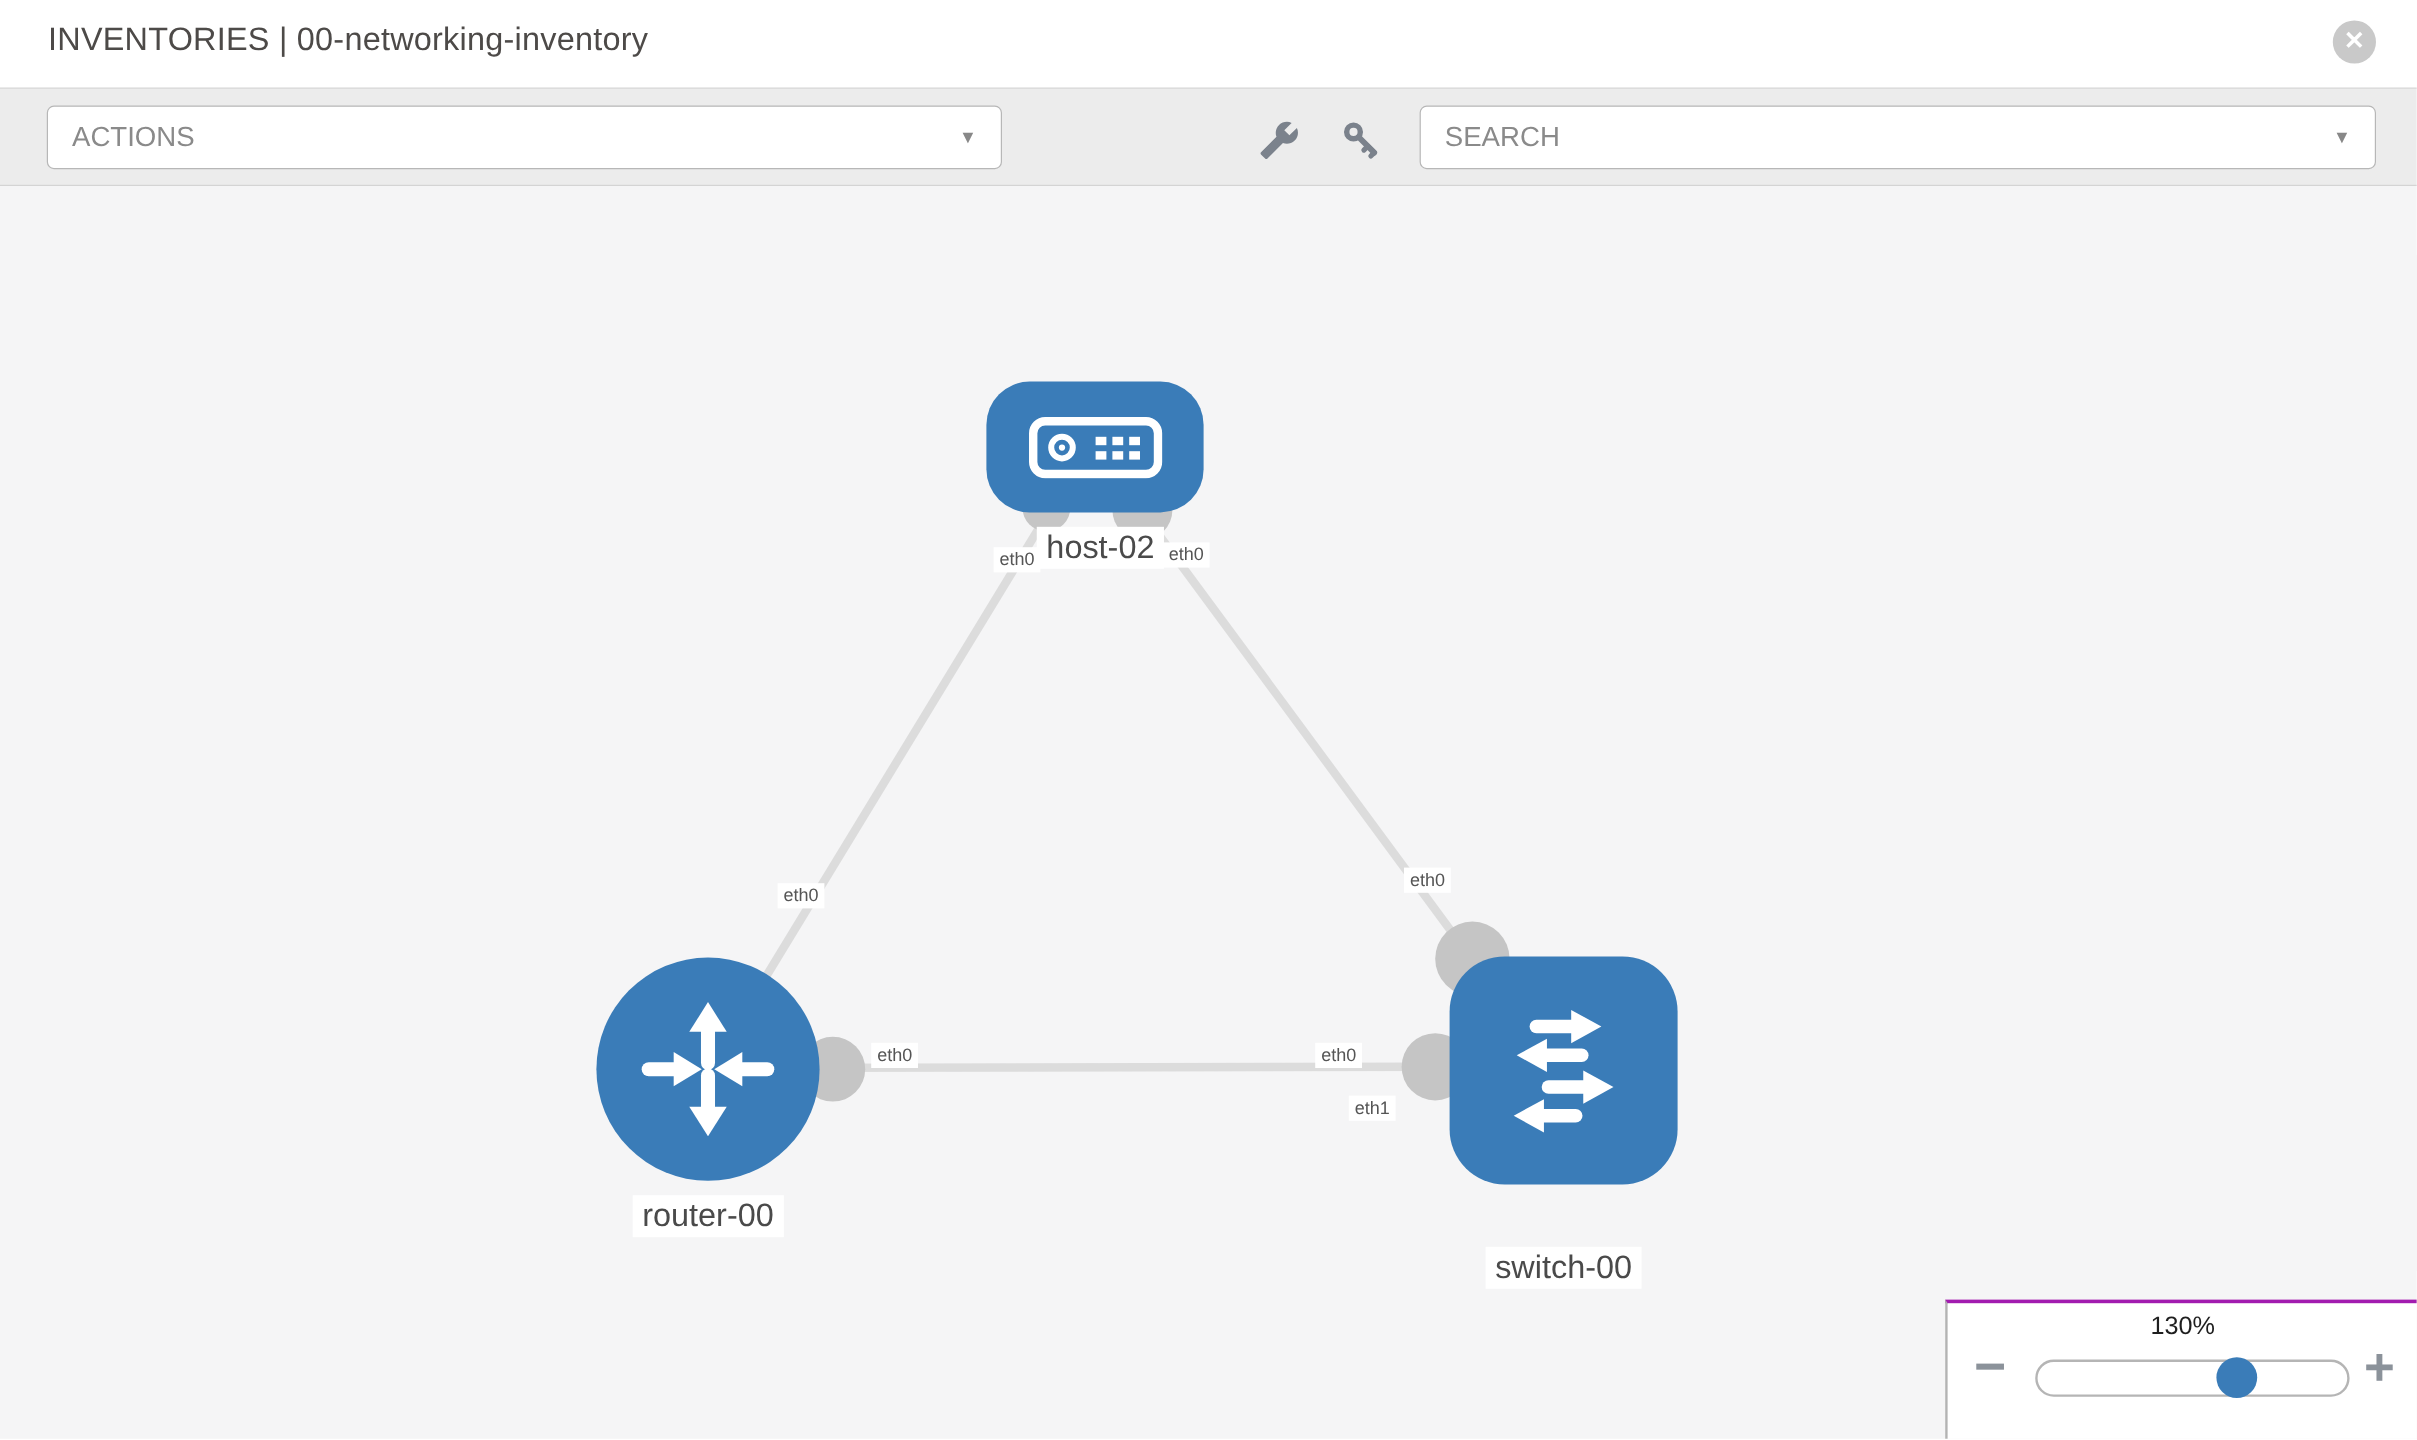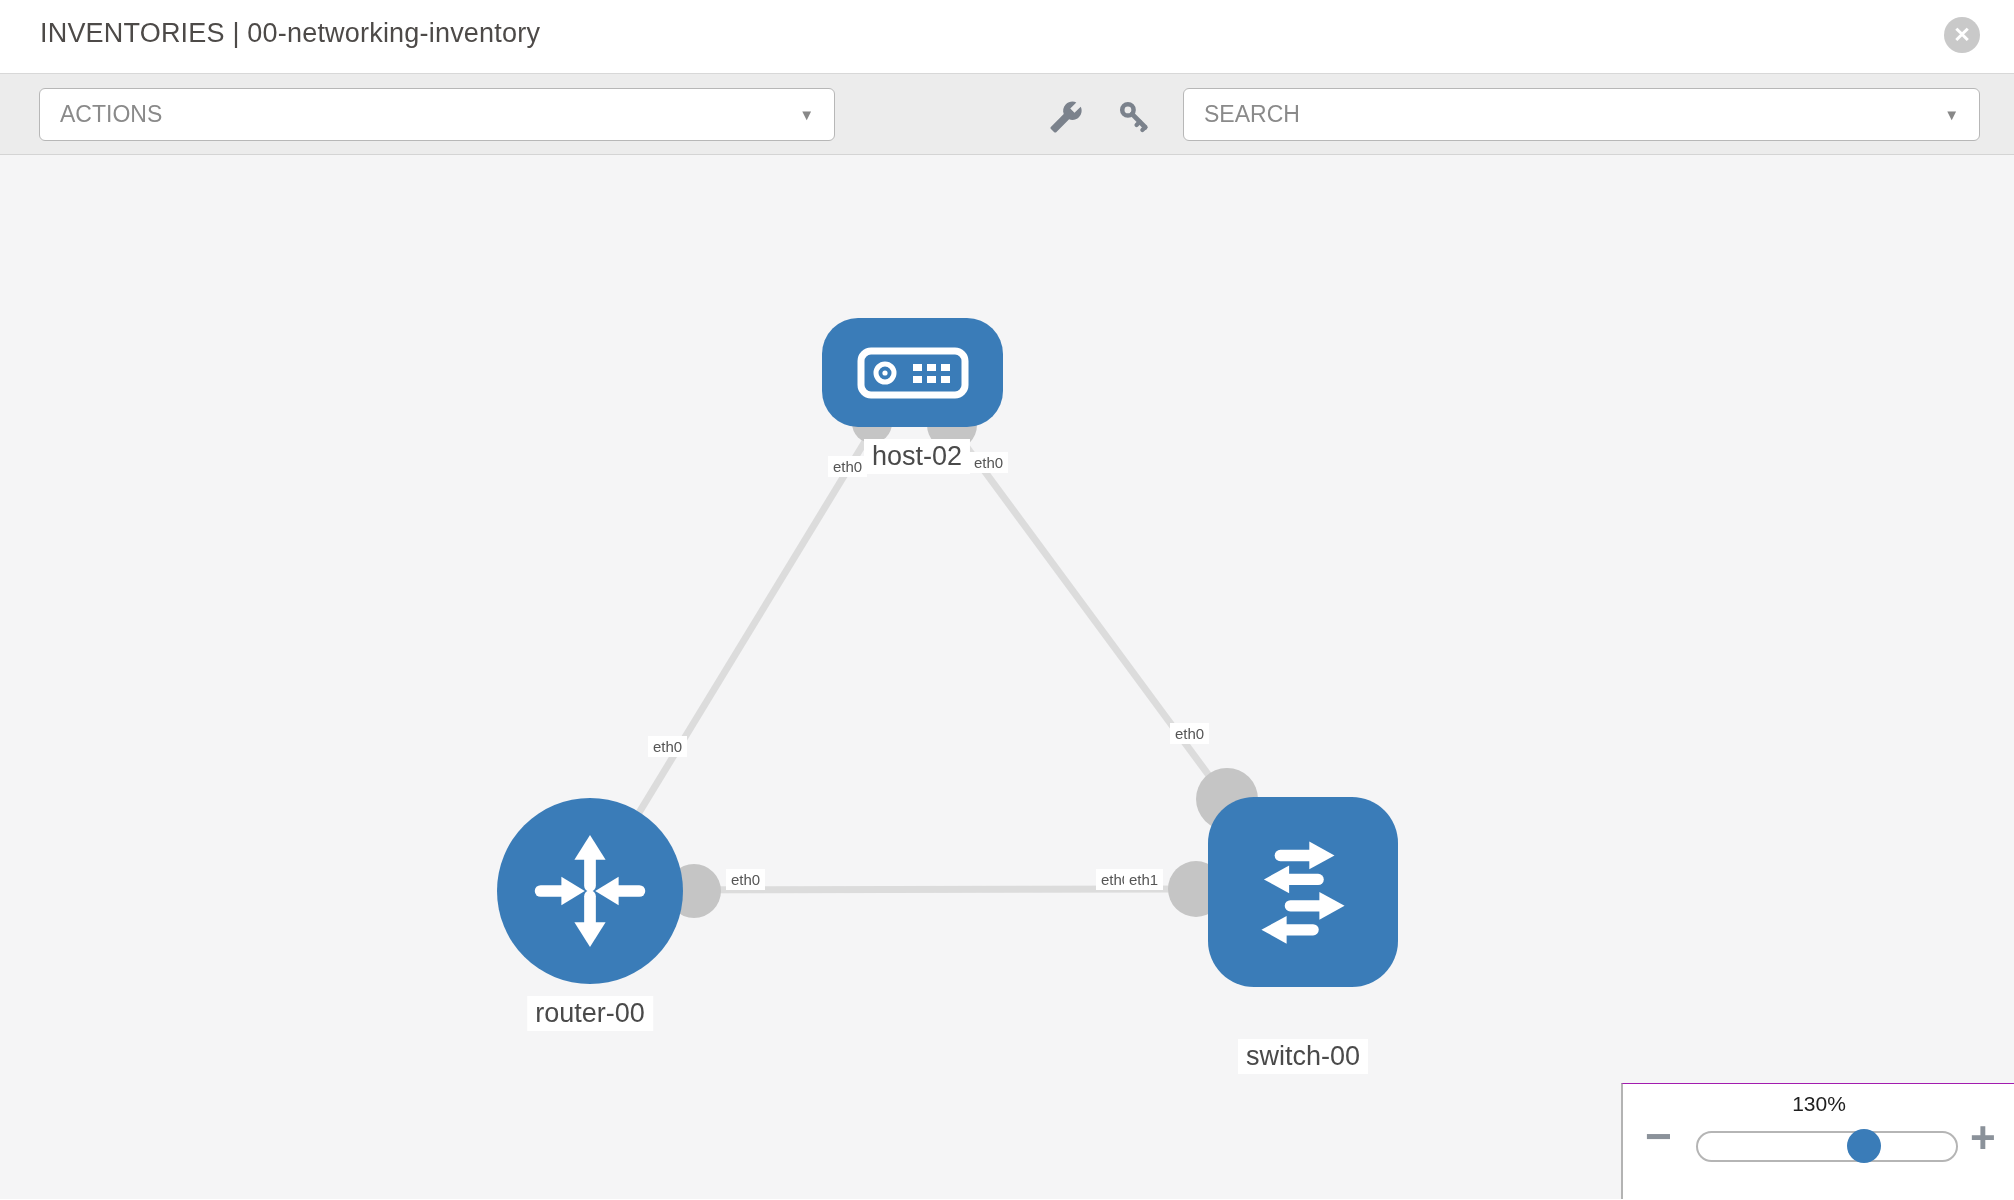--- a/index.html
+++ b/index.html
@@ -34,37 +34,37 @@
 
   .node { position:absolute; z-index:2; background:#3a7cb8; display:flex;
           align-items:center; justify-content:center; cursor:pointer; }
   .node-host   { left:822px; top:163px; width:181px; height:109px; border-radius:36px; }
   .node-router { left:497px; top:643px; width:186px; height:186px; border-radius:50%; }
   .node-switch { left:1208px; top:642px; width:190px; height:190px; border-radius:46px; }
 
   .chip { position:absolute; background:#ffffff; color:#555555; white-space:nowrap; }
   .name-chip { z-index:3; font-size:27px; color:#4a4a4a; padding:2px 8px; }
   .if-chip   { z-index:3; font-size:15px; padding:2px 5px; }
-  .if-over   { z-index:4; }
+  .if-over   { z-index:4;margin-top:44px; }
 
   .lbl-host   { left:917px;  top:284px; transform:translateX(-50%); }
   .lbl-router { left:590px;  top:841px; transform:translateX(-50%); }
   .lbl-switch { left:1303px; top:841px; transform:translateX(-50%);margin-top:43px; }
 
   .if-host-left    { left:828px;  top:301px; }
   .if-host-right   { left:969px;  top:297px; }
   .if-router-diag  { left:648px;  top:581px; }
   .if-switch-diag  { left:1170px; top:568px; }
   .if-horiz-left   { left:726px;  top:714px; }
   .if-horiz-under  { left:1096px; top:714px; }
   .if-horiz-over   { left:1124px; top:714px; }
 
   
   .zoom-panel { position:absolute; left:1621px; top:928px; width:394px; height:117px;
-                background:#ffffff; border-left:2px solid #b3b3b3; border-top:1px solid #a21caf;
+                background:#ffffff; border-left:2px solid #b3b3b3; border-top:3px solid #a21caf;
                 z-index:5; }
   .zoom-value { position:absolute; top:8px; width:100%; text-align:center;
                 font-size:21px; color:#1f1f1f; }
   .zoom-minus { position:absolute; left:22px; top:29px; font-size:46px; font-weight:bold;
                 color:#8b929a; cursor:pointer; line-height:46px; }
   .zoom-plus  { position:absolute; left:347px; top:31px; font-size:44px; font-weight:bold;
                 color:#8b929a; cursor:pointer; line-height:46px; }
   .zoom-track { position:absolute; left:73px; top:47px; width:262px; height:31px;
                 background:#ffffff; border:2px solid #b5b5b5; border-radius:16px; cursor:pointer; }
   .zoom-handle { position:absolute; left:224px; top:45px; width:34px; height:34px;

